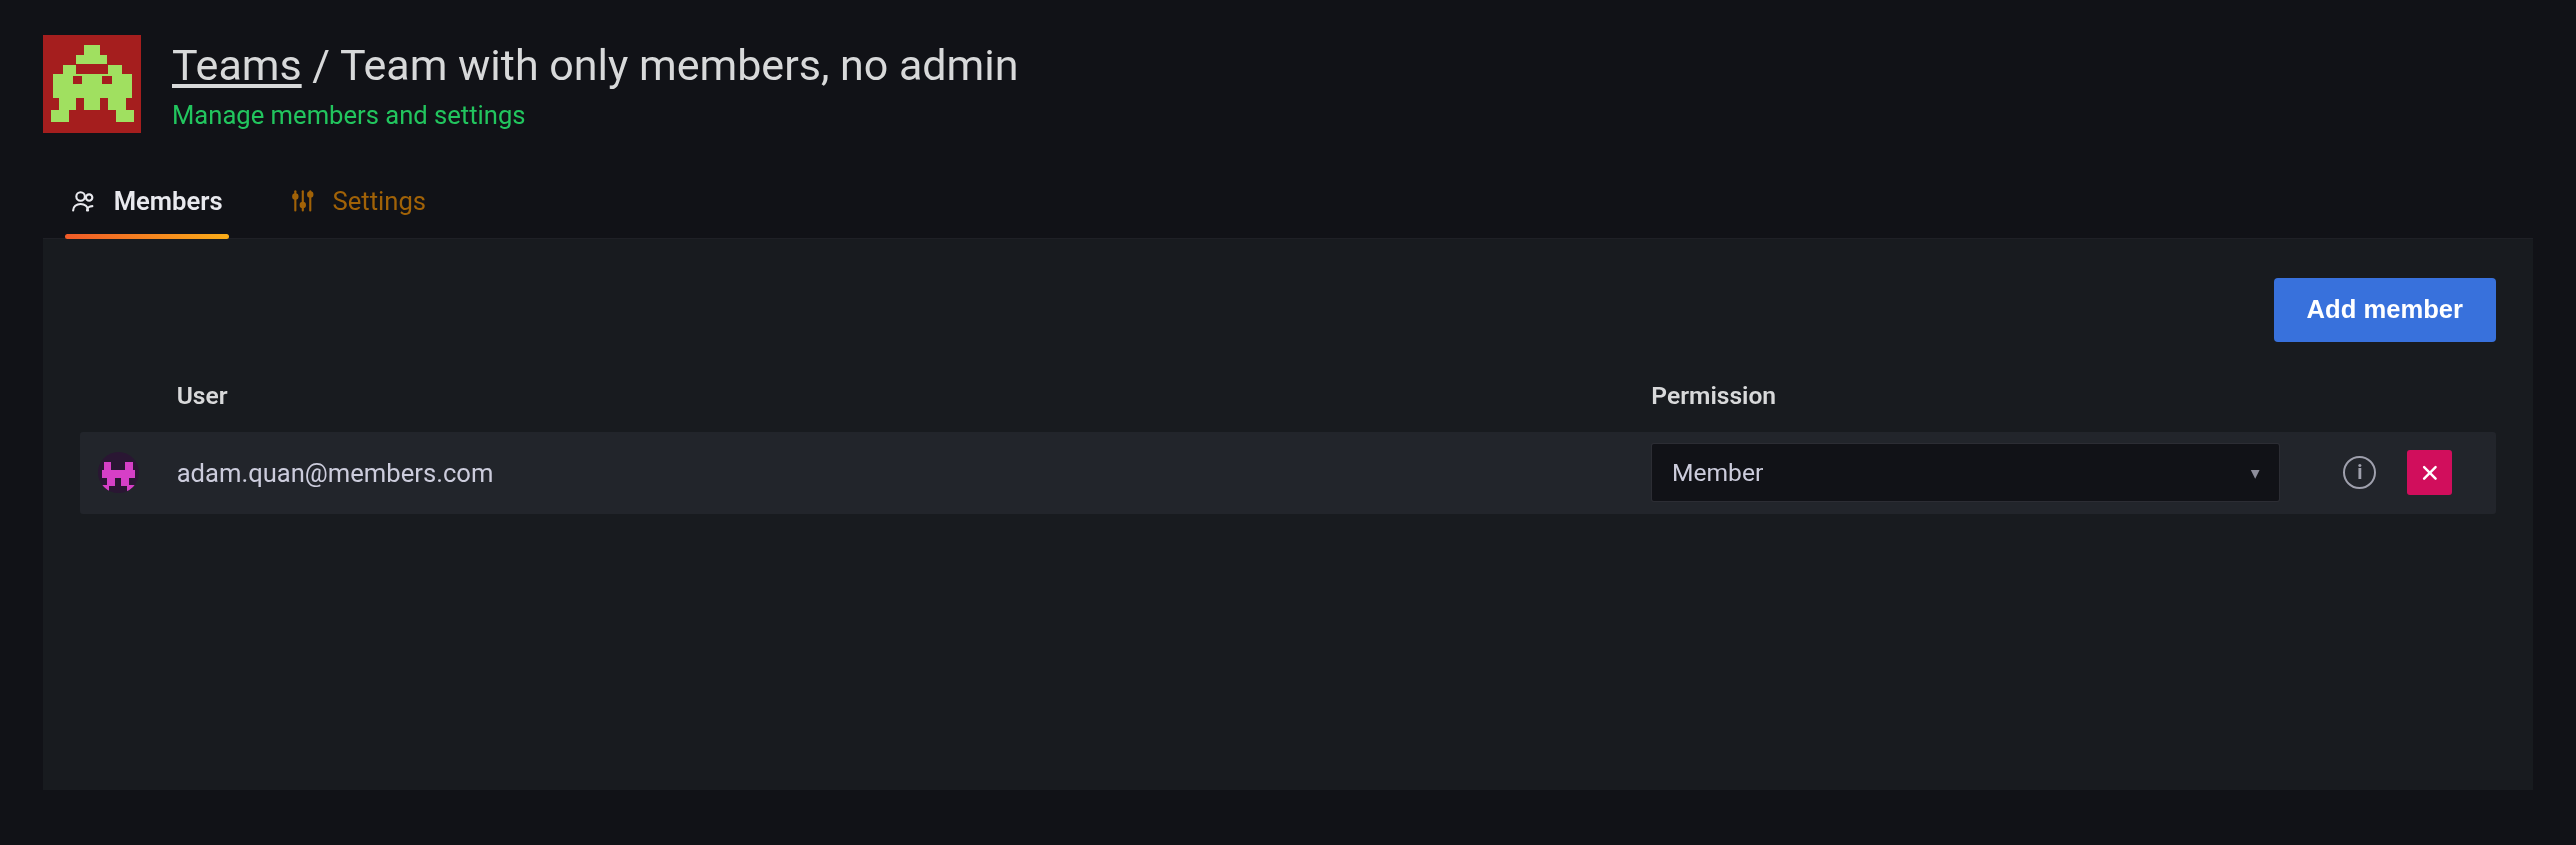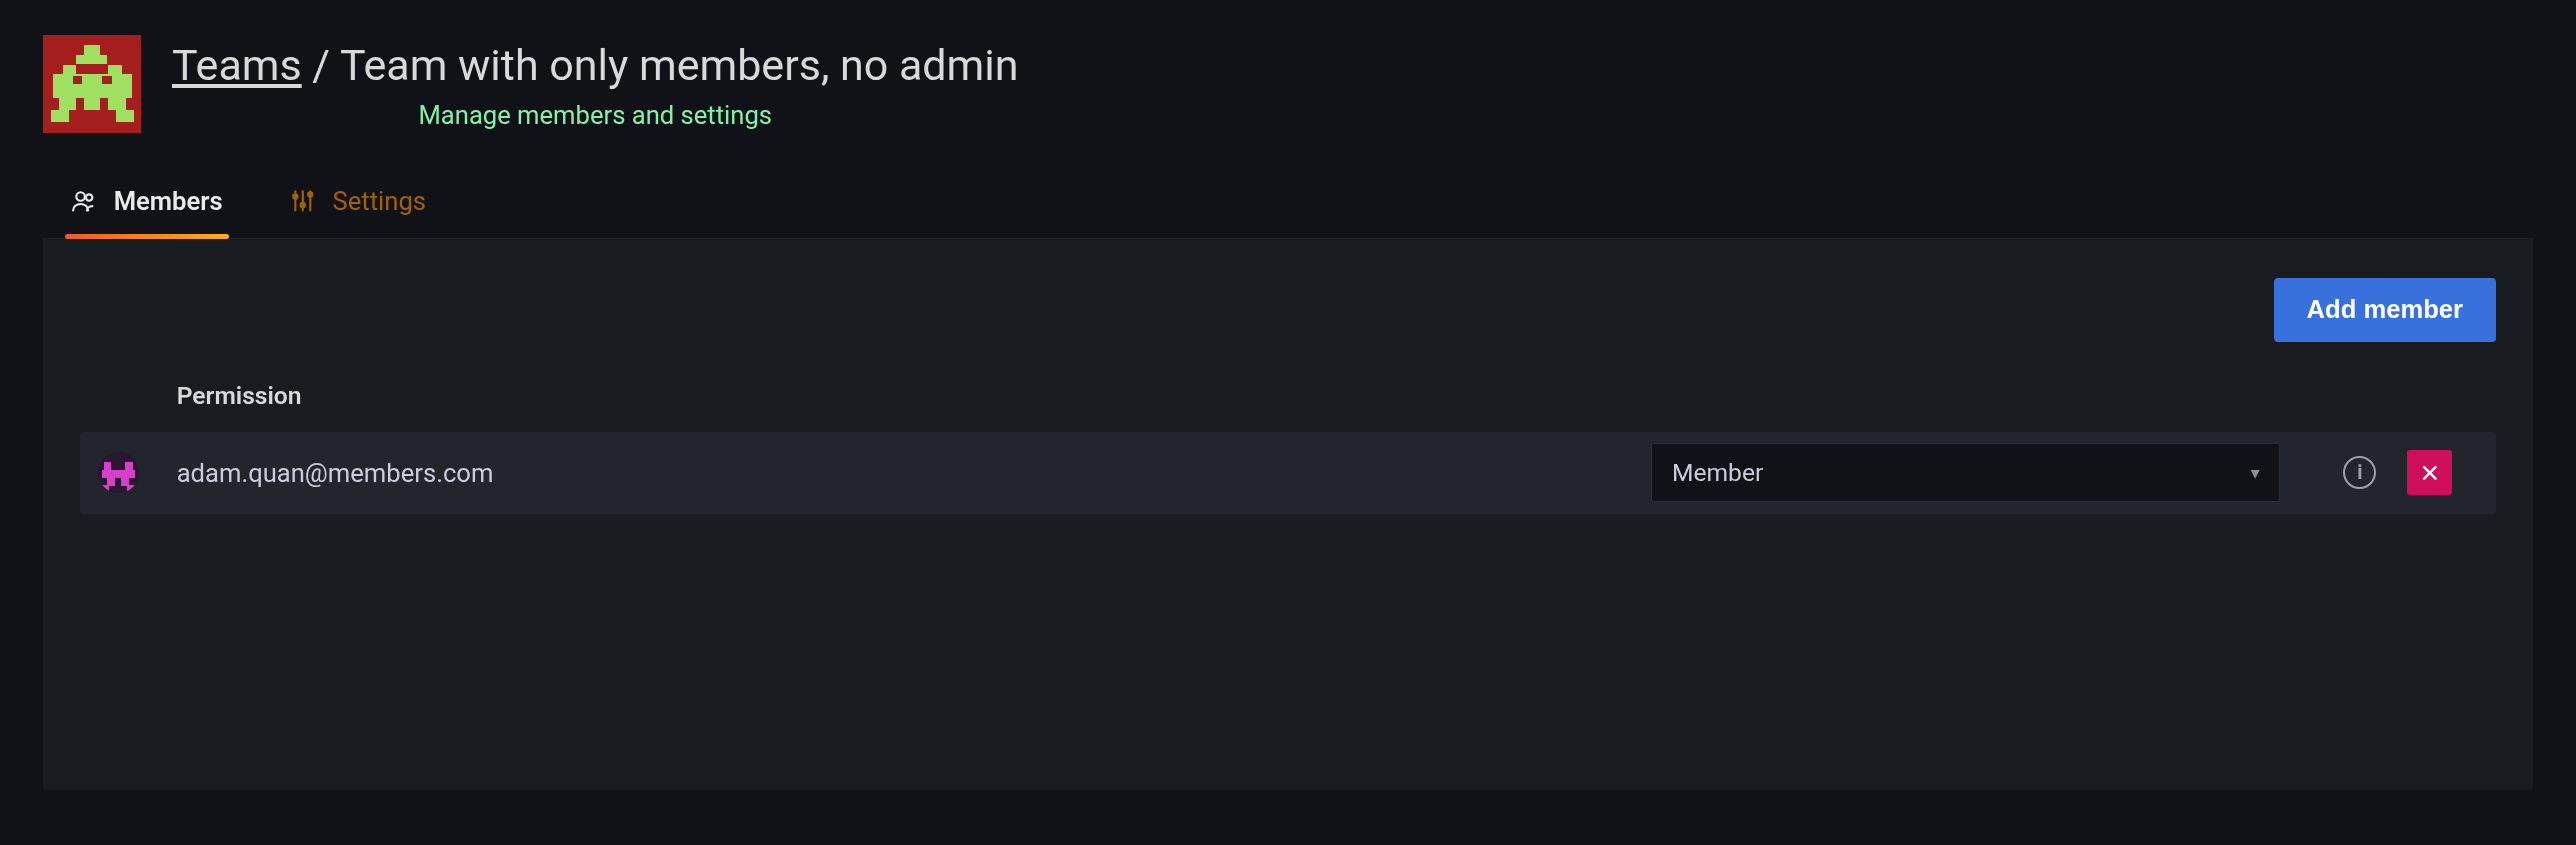--- a/index.html
+++ b/index.html
@@ -42,23 +42,22 @@
     color: #d8d9da;
     line-height: 1.15;
   }
   .breadcrumb a {
     color: #d8d9da;
     text-decoration: underline;
     text-underline-offset: 3.9px;
   }
   .subtitle {
     font-size: 25.6px;
-    color: #86efac;
+    color: #22c55e;
     margin-top: 9.8px;
-    text-align: center;
   }
 
   
   .tabs {
     display: flex;
     gap: 55px;
     border-bottom: 1px solid rgba(204,204,220,0.08);
     padding-left: 21.6px;
   }
   .tab {
@@ -234,20 +233,21 @@
   </div>
 
   <div class="panel">
     <div class="panel-actions">
       <button class="btn-primary">Add member</button>
     </div>
 
     <div class="tbl">
       <div class="tbl-head">
         <div></div>
+        <div>User</div>
         <div>Permission</div>
         <div></div>
         <div></div>
       </div>
 
       <div class="tbl-row">
         <div class="cell">
           <div class="user-avatar">
             <div class="ua-px" style="left:5.9px;top:9.8px;width:7.9px;height:7.9px"></div>
             <div class="ua-px" style="left:27.5px;top:9.8px;width:7.9px;height:7.9px"></div>

